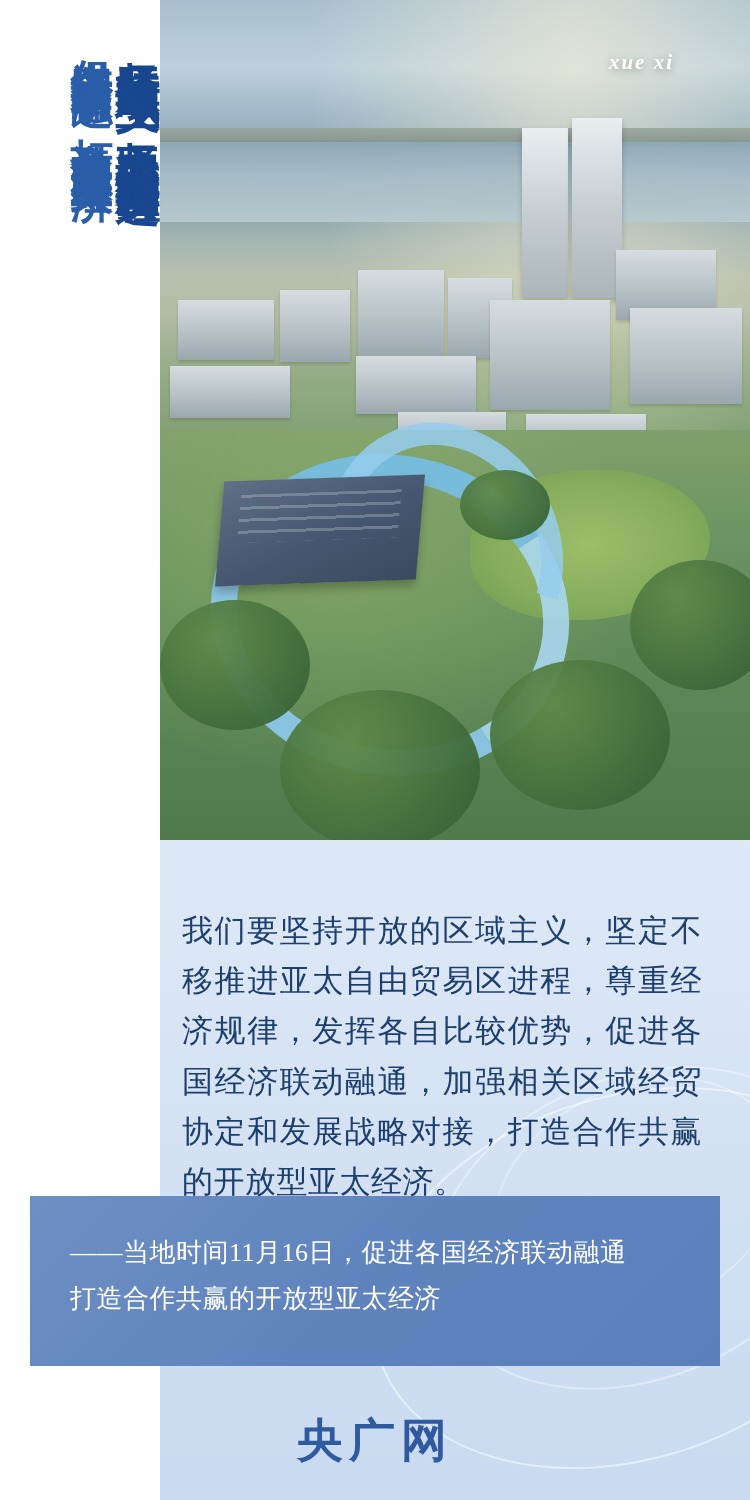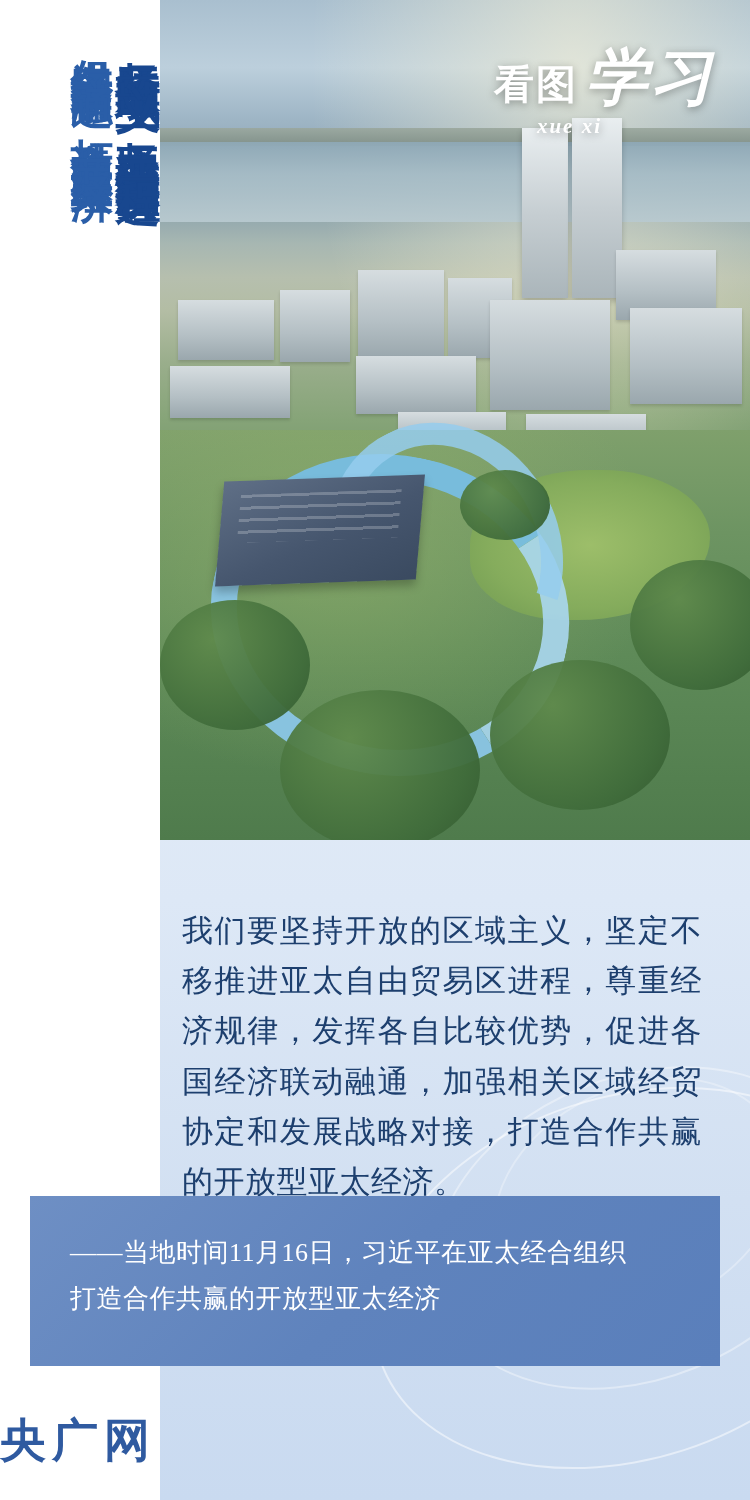--- a/index.html
+++ b/index.html
@@ -242,21 +242,21 @@
     letter-spacing: 2px;
     line-height: 0.95;
   }
   .logo-kantu .pinyin {
     font-family: "Liberation Serif", serif;
     font-style: italic;
     font-weight: bold;
     font-size: 21px;
     letter-spacing: 2px;
     margin-top: 2px;
-    margin-right: 112px;
+    margin-right: 40px;
   }
 
   
   .quote {
     position: absolute;
     left: 182px;
     top: 862px;
     width: 520px;
     font-family: "Liberation Serif", serif;
     font-size: 31px;
@@ -286,20 +286,21 @@
     font-size: 26px;
     line-height: 1.75;
     letter-spacing: 0.5px;
   }
 
   
   .footer-logo {
     position: absolute;
     left: 0; right: 0;
     top: 1410px;
+    text-align: center;
     z-index: 6;
     font-family: "Liberation Serif", serif;
     font-weight: bold;
     font-size: 46px;
     color: #2f5aa0;
     letter-spacing: 6px;
   }
 </style>
 </head>
 <body>
@@ -346,29 +347,25 @@
       <div class="treeclump" style="left:0px; top:600px; width:150px; height:130px;"></div>
       <div class="treeclump" style="left:120px; top:690px; width:200px; height:160px;"></div>
       <div class="treeclump" style="left:330px; top:660px; width:180px; height:150px;"></div>
       <div class="treeclump" style="left:470px; top:560px; width:140px; height:130px;"></div>
       <div class="treeclump" style="left:300px; top:470px; width:90px; height:70px;"></div>
       <div class="photo-fade"></div>
     </div>
   </div>
 
   <div class="logo-kantu">
-    <div class="row">
-      <span class="kt">看图</span>
-      <span class="xx">学习</span>
-    </div>
     <div class="pinyin">xue xi</div>
   </div>
 
   <div class="quote">我们要坚持开放的区域主义，坚定不移推进亚太自由贸易区进程，尊重经济规律，发挥各自比较优势，促进各国经济联动融通，加强相关区域经贸协定和发展战略对接，打造合作共赢的开放型亚太经济。</div>
 
   <div class="source-box">
-    <div class="source-line">——当地时间11月16日，习近平在亚太经合组织</div>
+    <div class="source-line">——当地时间11月16日，促进各国经济联动融通</div>
     <div class="source-line">打造合作共赢的开放型亚太经济</div>
   </div>
 
   <div class="footer-logo">央广网</div>
 
 </div>
 
 </body></html>

